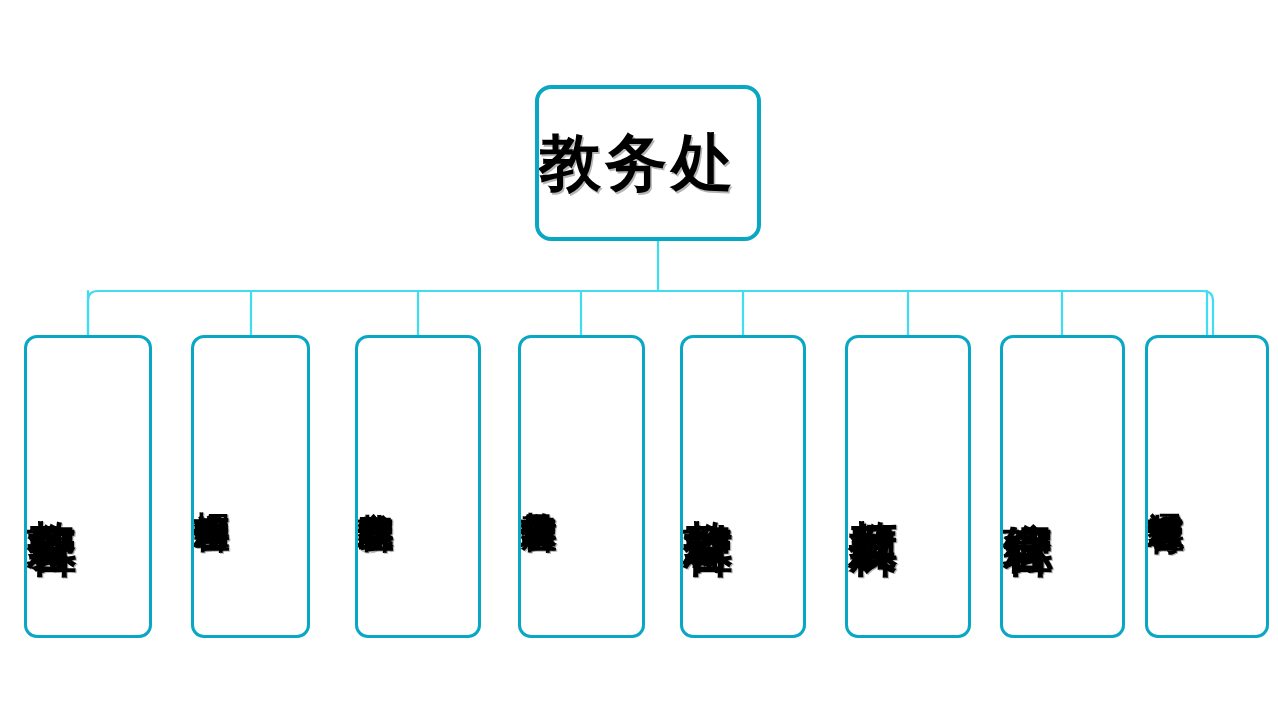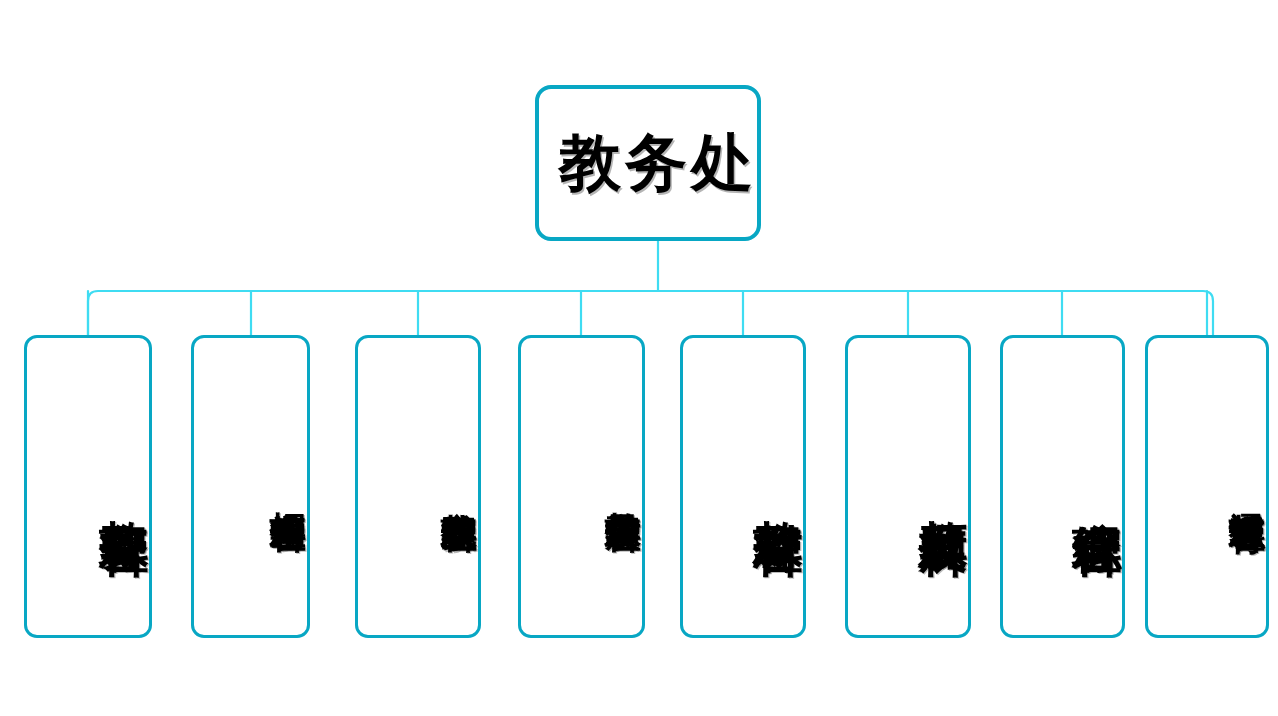--- a/index.html
+++ b/index.html
@@ -27,21 +27,21 @@
     pointer-events: none;
   }
   .node {
     position: absolute;
     box-sizing: border-box;
     background: #ffffff;
     border: 3px solid #08A7C4;
     border-radius: 14px;
     display: flex;
     align-items: center;
-    justify-content: flex-end;
+    justify-content: flex-start;
     overflow: hidden;
   }
   .node-root {
     left: 535px;
     top: 85px;
     width: 226px;
     height: 156px;
     border-width: 4px;
     border-radius: 16px;
   }

